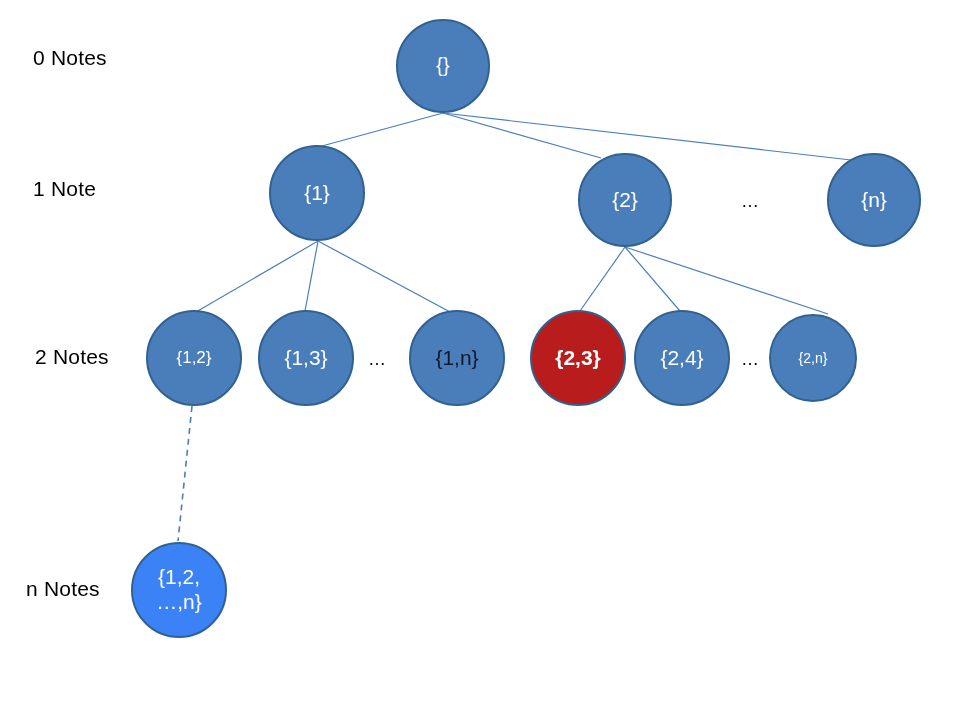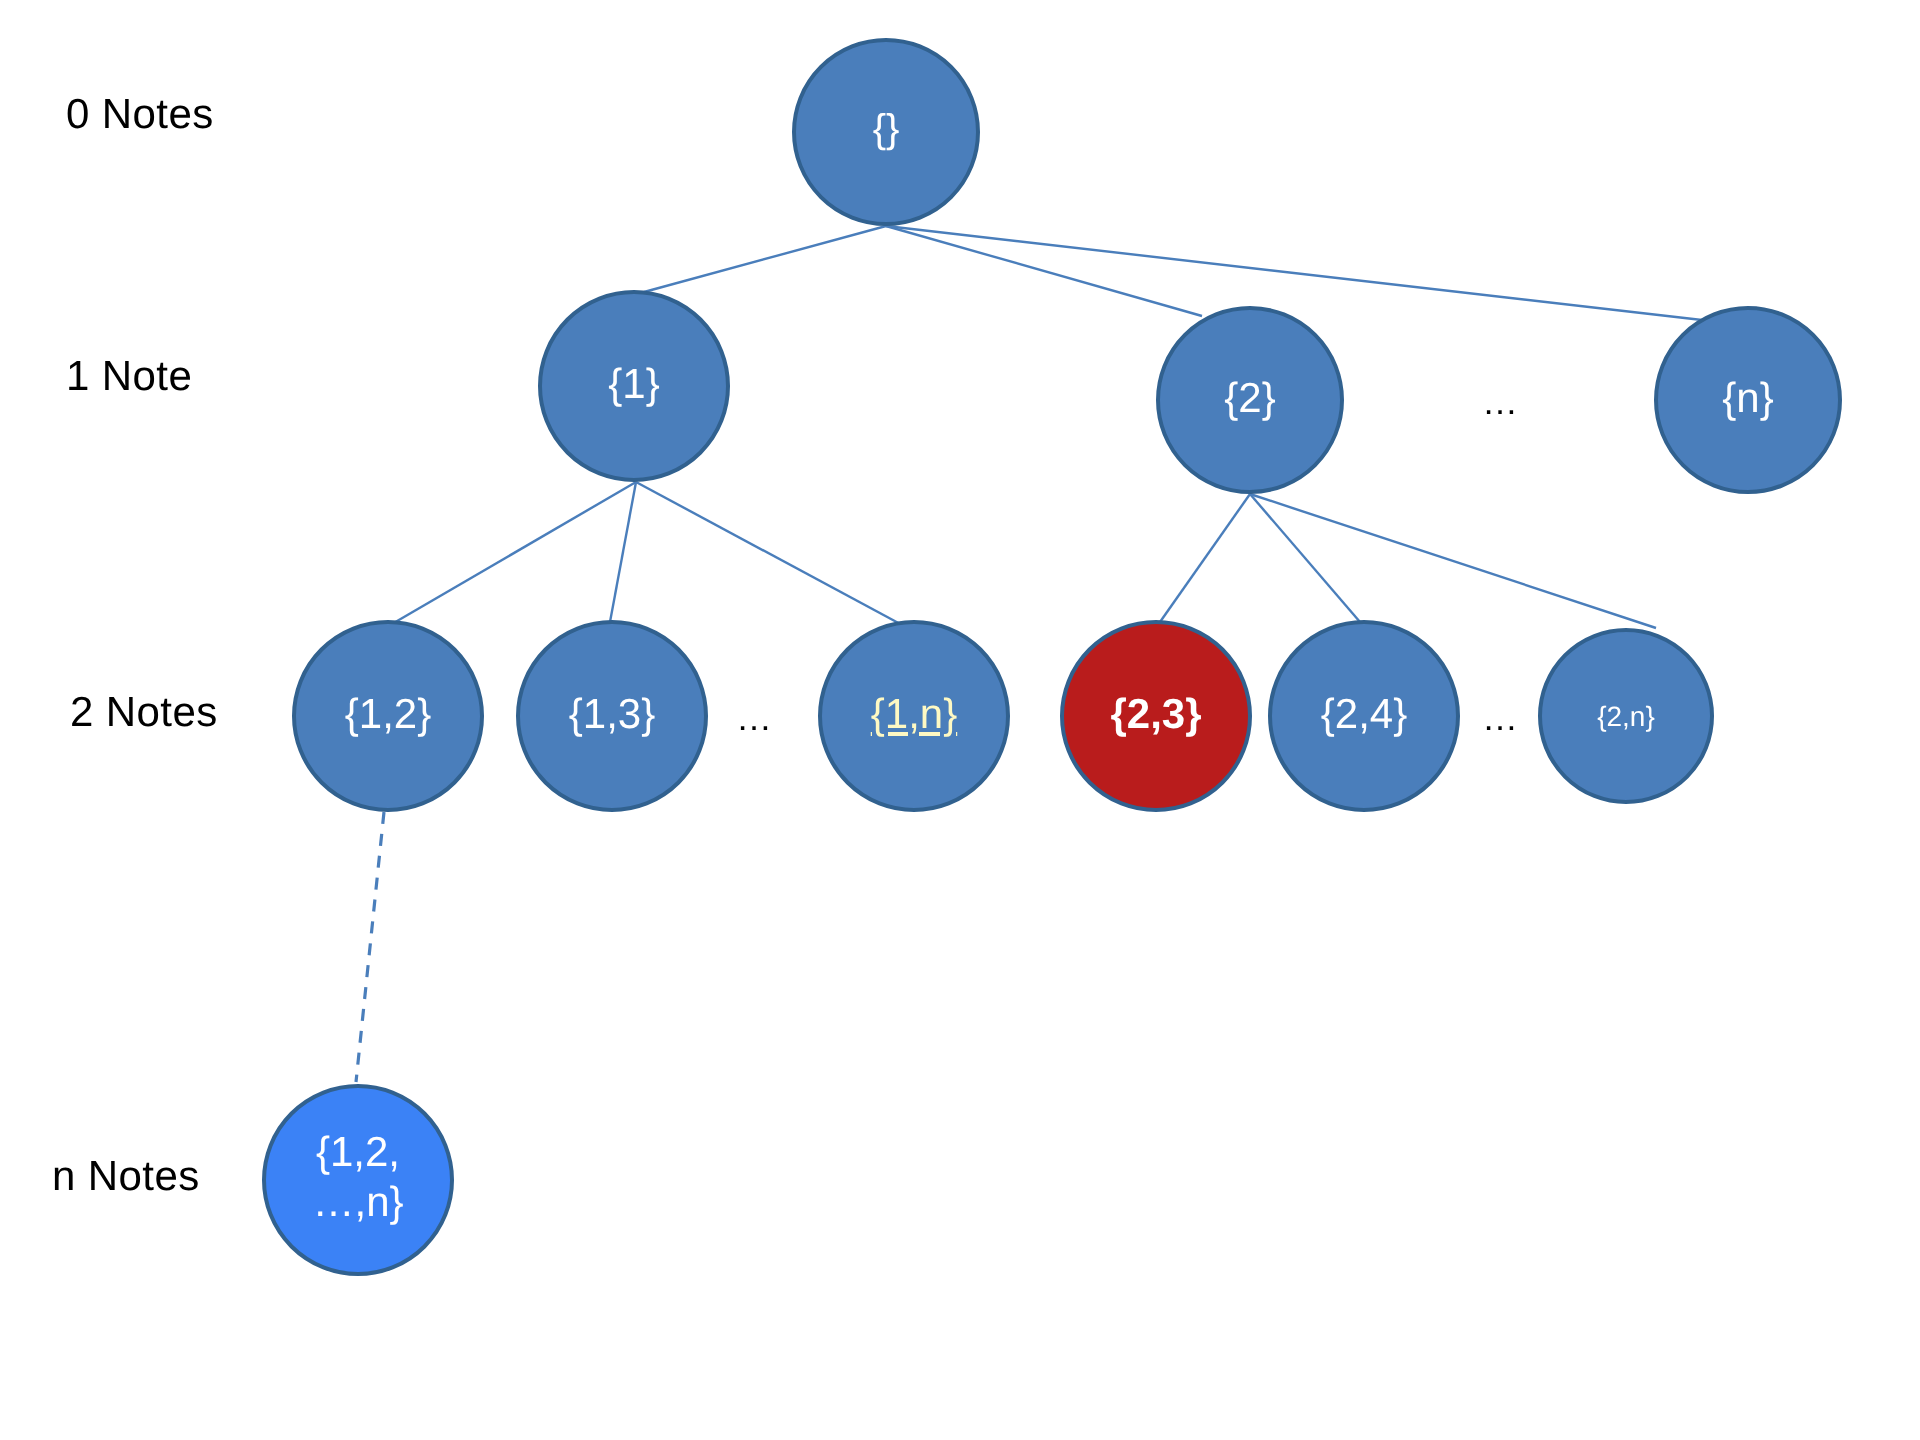--- a/index.html
+++ b/index.html
@@ -78,23 +78,23 @@
       <div class="row-label" style="left: 33px; top: 46px;">0 Notes</div>
       <div class="row-label" style="left: 33px; top: 177px;">1 Note</div>
       <div class="row-label" style="left: 35px; top: 345px;">2 Notes</div>
       <div class="row-label" style="left: 26px; top: 577px;">n Notes</div>
     </div>
   <div id="nodes-layer">
       <div class="node" style="left: 396px; top: 19px; width: 94px; height: 94px; background: rgb(74, 126, 187); border-color: rgb(49, 97, 143); color: rgb(255, 255, 255); font-size: 20px;">{}</div>
       <div class="node" style="left: 269px; top: 145px; width: 96px; height: 96px; background: rgb(74, 126, 187); border-color: rgb(49, 97, 143); color: rgb(255, 255, 255); font-size: 21px;">{1}</div>
       <div class="node" style="left: 578px; top: 153px; width: 94px; height: 94px; background: rgb(74, 126, 187); border-color: rgb(49, 97, 143); color: rgb(255, 255, 255); font-size: 21px;">{2}</div>
       <div class="node" style="left: 827px; top: 153px; width: 94px; height: 94px; background: rgb(74, 126, 187); border-color: rgb(49, 97, 143); color: rgb(255, 255, 255); font-size: 21px;">{n}</div>
-      <div class="node" style="left: 146px; top: 310px; width: 96px; height: 96px; background: rgb(74, 126, 187); border-color: rgb(49, 97, 143); color: rgb(255, 255, 255); font-size: 21px;">{1,2}</div>
+      <div class="node" style="left: 146px; top: 310px; width: 96px; height: 96px; background: rgb(74, 126, 187); border-color: rgb(49, 97, 143); color: rgb(255, 255, 255); font-size: 17px;">{1,2}</div>
       <div class="node" style="left: 258px; top: 310px; width: 96px; height: 96px; background: rgb(74, 126, 187); border-color: rgb(49, 97, 143); color: rgb(255, 255, 255); font-size: 21px; text-align: center;">{1,3}</div>
-      <div class="node" style="left: 409px; top: 310px; width: 96px; height: 96px; background: rgb(74, 126, 187); border-color: rgb(49, 97, 143); color: #fef9c3; font-size: 21px; text-decoration: underline;">{1,n}</div>
+      <div class="node" style="left: 409px; top: 310px; width: 96px; height: 96px; background: rgb(74, 126, 187); border-color: rgb(49, 97, 143); color: #0f172a; font-size: 21px;">{1,n}</div>
       <div class="node" style="left: 530px; top: 310px; width: 96px; height: 96px; background: #b91c1c; border-color: rgb(49, 97, 143); color: rgb(255, 255, 255); font-size: 21px; font-weight: bold;">{2,3}</div>
       <div class="node" style="left: 634px; top: 310px; width: 96px; height: 96px; background: rgb(74, 126, 187); border-color: rgb(49, 97, 143); color: rgb(255, 255, 255); font-size: 21px; text-align: right;">{2,4}</div>
       <div class="node" style="left: 769px; top: 314px; width: 88px; height: 88px; background: rgb(74, 126, 187); border-color: rgb(49, 97, 143); color: rgb(255, 255, 255); font-size: 14px;">{2,n}</div>
       <div class="node" style="left: 131px; top: 542px; width: 96px; height: 96px; background: #3b82f6; border-color: rgb(49, 97, 143); color: rgb(255, 255, 255); font-size: 21px;">{1,2,
 …,n}</div>
     </div>
   <div id="ellipsis-layer">
       <div class="ellipsis" style="left: 741px; top: 192px; color: rgb(0, 0, 0);">…</div>
       <div class="ellipsis" style="left: 368px; top: 350px; color: rgb(0, 0, 0);">…</div>
       <div class="ellipsis" style="left: 741px; top: 350px; color: rgb(0, 0, 0);">…</div>

